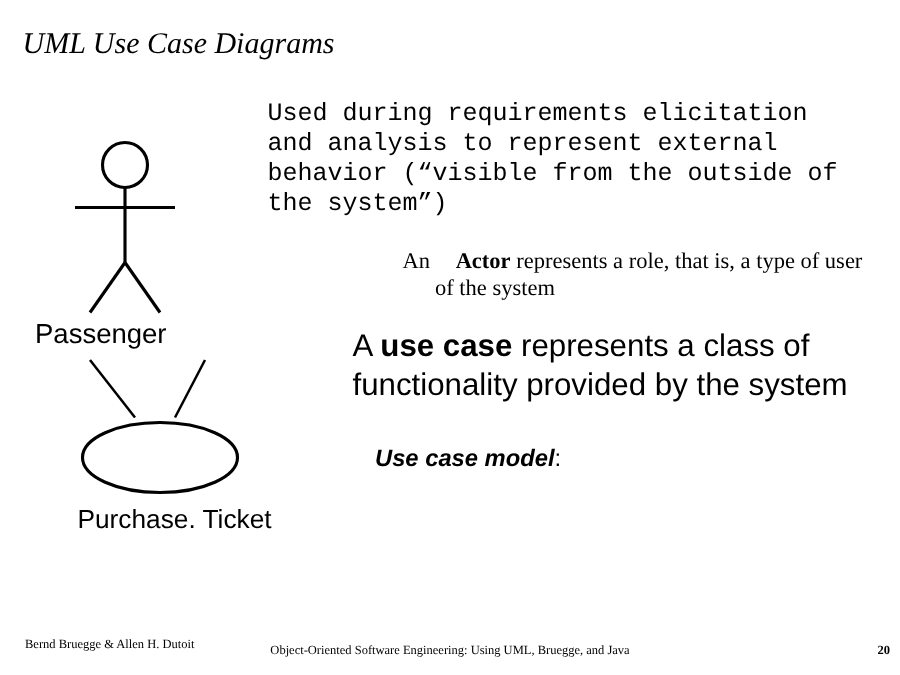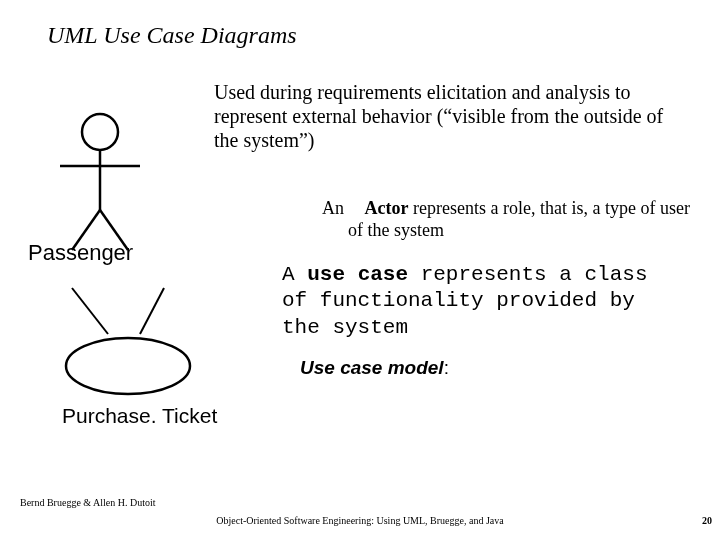--- a/index.html
+++ b/index.html
@@ -12,56 +12,55 @@
     font-family: "Times New Roman", Times, serif;
     position: relative;
     overflow: hidden;
   }
   .title {
     position: absolute;
     left: 18px;
     top: 22px;
     font-size: 24px;
     font-style: italic;
-    margin-left: 29px;
   }
   .intro {
     position: absolute;
     left: 214px;
     top: 80px;
     width: 470px;
-    font-family: Liberation Serif, serif;
+    font-family: Liberation Mono, monospace;
     font-size: 20px;
     line-height: 1.2;
   }
   .actor-text {
     position: absolute;
     left: 322px;
     top: 198px;
     width: 360px;
     font-size: 18px;
     line-height: 1.2;
     text-indent: -26px;
     padding-left: 26px;
   }
   .actor-text b { font-weight: bold; margin-left: 16px; }
   .passenger-label {
     position: absolute;
     left: 28px;
-    top: 240px;
+    top: 254px;
     font-family: Arial, Helvetica, sans-serif;
     font-size: 22px;
   }
   .usecase-text {
     position: absolute;
     left: 282px;
     top: 262px;
     width: 400px;
-    font-family: Liberation Mono, monospace;
-    font-size: 21px;
+    font-family: Liberation Sans, sans-serif;
+    font-size: 25px;
     line-height: 1.25;
   }
   .usecase-text b { font-weight: bold; }
   .model-block {
     position: absolute;
     left: 260px;
     top: 356px;
     width: 430px;
     font-family: Verdana, Geneva, sans-serif;
     font-size: 19px;
@@ -73,21 +72,21 @@
   .purchase-label {
     position: absolute;
     left: 62px;
     top: 404px;
     font-family: Arial, Helvetica, sans-serif;
     font-size: 21px;
   }
   .footer-left {
     position: absolute;
     left: 20px;
-    bottom: 32px;
+    bottom: 19px;
     font-size: 10px;
   }
   .footer-center {
     position: absolute;
     left: 0;
     right: 0;
     bottom: 14px;
     text-align: center;
     font-size: 10px;
   }

